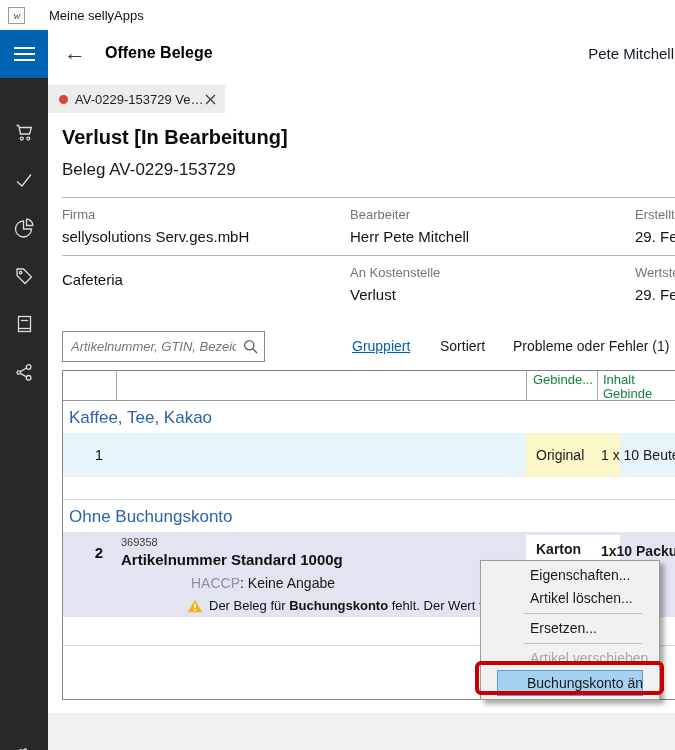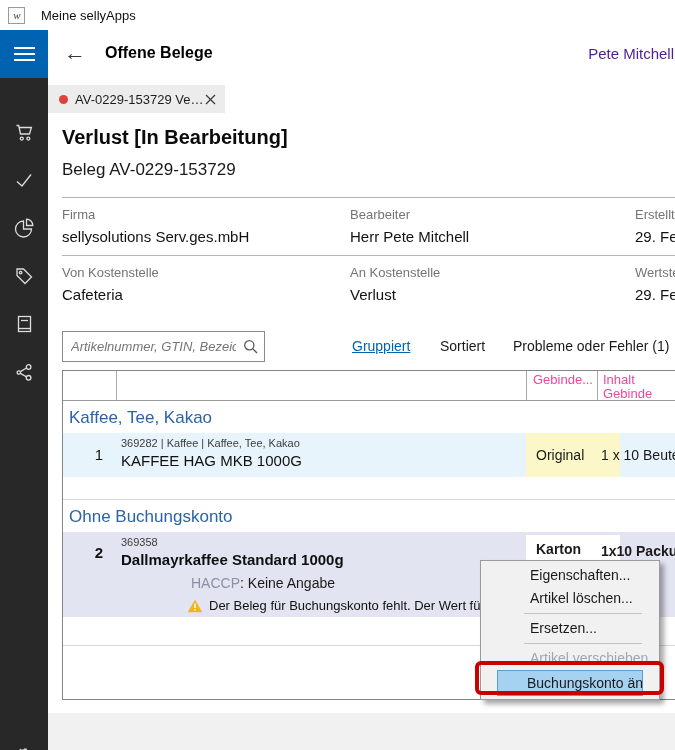--- a/index.html
+++ b/index.html
@@ -6,37 +6,37 @@
   html,body { width:675px; height:750px; overflow:hidden; background:#fff;
     font-family:"Liberation Sans", sans-serif; }
   #page { position:relative; width:675px; height:750px; background:#fff; }
 
   
   .titlebar { position:absolute; left:0; top:0; width:675px; height:30px; background:#fff;
     display:flex; align-items:center; padding-left:8px; }
   .win-icon { width:17px; height:17px; border:1px solid #9a9a9a; background:#fbfbfb;
     font:italic 11px "Liberation Serif", serif; color:#444; text-align:center; line-height:15px;
     letter-spacing:-1px; }
-  .win-title { font-size:13px; color:#111; margin-left:16px; }
+  .win-title { font-size:13px; color:#111; margin-left:24px; }
 
   
   .sidebar { position:absolute; left:0; top:30px; width:48px; height:720px; background:#282828; }
   .nav-toggle { position:absolute; left:0; top:0; width:48px; height:48px; background:#0063b1;
     border:none; display:flex; flex-direction:column; justify-content:center; align-items:center; gap:4px; cursor:pointer; }
   .nav-toggle span { display:block; width:21px; height:2px; background:#fff; }
   .side-btn { position:absolute; left:0; width:48px; height:48px; background:transparent; border:none;
     display:flex; align-items:center; justify-content:center; cursor:pointer; }
   .side-btn svg { stroke:#dcdcdc; fill:none; stroke-width:1.3; }
 
   
   .main { position:absolute; left:48px; top:30px; width:627px; height:720px; background:#fff; }
   .hdr { position:absolute; left:0; top:0; width:627px; height:48px; background:#fff; }
   .back { position:absolute; left:16px; top:9px; font-size:22px; color:#3b3b3b; background:none; border:none; cursor:pointer; line-height:28px;}
   .hdr-title { position:absolute; left:57px; top:14px; font-size:16px; font-weight:bold; color:#000; }
-  .hdr-user { position:absolute; right:1px; top:15px; font-size:15px; color:#4c1d95; cursor:pointer; white-space:nowrap; }
+  .hdr-user { position:absolute; right:1px; top:15px; font-size:15px; color:#0f172a; cursor:pointer; white-space:nowrap; }
 
   
   .tab { position:absolute; left:0; top:55px; width:177px; height:28px; background:#ececec;
     display:flex; align-items:center; cursor:pointer; }
   .tab-dot { width:9px; height:9px; border-radius:50%; background:#e0403a; margin-left:11px; }
   .tab-label { font-size:13px; color:#1d1d1d; margin-left:7px; white-space:nowrap; }
   .tab-close { margin-left:auto; margin-right:9px; display:flex; cursor:pointer; }
 
   .doc-title { position:absolute; left:14px; top:96px; font-size:20px; font-weight:bold; color:#0b0b0b; }
   .doc-sub   { position:absolute; left:14px; top:130px; font-size:17px; color:#1a1a1a; }
@@ -60,21 +60,21 @@
   .flink { position:absolute; top:308px; font-size:14px; color:#1a1a1a; cursor:pointer; white-space:nowrap; }
   .flink.grouped { left:304px; color:#0063b1; text-decoration:underline; }
   .flink.sorted { left:392px; }
   .flink.problems { left:465px; }
 
   
   .tbl { position:absolute; left:14px; top:340px; width:615px; height:330px;
     border:1px solid #848484; background:#fff; }
   .thead { position:relative; height:30px; border-bottom:1px solid #9a9a9a; background:#fff; }
   .vline { position:absolute; top:0; bottom:0; width:1px; background:#a8a8a8; }
-  .th { position:absolute; top:2px; font-size:13px; color:#ec4899; line-height:14px; }
+  .th { position:absolute; top:2px; font-size:13px; color:#15803d; line-height:14px; }
   .grp { height:32px; line-height:34px; padding-left:6px; font-size:17px; color:#2b64a8; cursor:pointer; background:#fff; white-space:nowrap;}
   .grp.second { border-top:1px solid #d9d9d9; height:33px; }
   .row { position:relative; cursor:pointer; }
   .row1 { height:44px; background:#e8f4fb; }
   .rowgap { height:22px; background:#fff; }
   .row2 { height:85px; background:#e3e4f1; }
   .cell-num { position:absolute; left:0; top:0; width:53px; text-align:right; padding-right:13px;
     font-size:15px; color:#111; }
   .row1 .cell-num { top:13px; }
   .row2 .cell-num { top:12px; font-weight:bold; }
@@ -86,21 +86,21 @@
   .row1 .cell-geb { top:0; height:44px; background:#fbf7c8; line-height:44px; }
   .row2 .cell-geb { top:3px; height:28px; background:#ffffff; line-height:28px; font-weight:bold; }
   .cell-inh { position:absolute; left:538px; font-size:14px; color:#1a1a1a; white-space:nowrap; }
   .row1 .cell-inh { top:0; height:44px; line-height:44px; }
   .row2 .cell-inh { top:11px; font-weight:bold; }
   .haccp-line { margin-left:70px; margin-top:7px; font-size:14px; color:#1a1a1a; white-space:nowrap; }
   .haccp-label { color:#8f8fa3; }
   .warn-line { margin-left:66px; margin-top:7px; font-size:13px; color:#111;
     display:flex; align-items:center; white-space:nowrap; }
   .warn-line svg { margin-right:6px; flex:none; }
-  .warn-line b { font-weight:normal; }
+  .warn-line b { font-weight:bold; }
   .emptyrow { height:29px; border-bottom:1px solid #d9d9d9; background:#fff; }
 
   .bottom-strip { position:absolute; left:0; top:683px; width:627px; height:37px; background:#f1f1f1; }
 
   
   .menu { position:absolute; left:480px; top:560px; width:180px; background:#f1f1f1;
     border:1px solid #9b9b9b; box-shadow:4px 4px 5px rgba(0,0,0,0.35); padding:3px 13px; z-index:20; }
   .mi { height:23px; line-height:23px; padding-left:36px; font-size:14px; color:#1a1a1a; cursor:pointer; white-space:nowrap; }
   .mi.disabled { color:#a6a6a6; }
   .msep { border-top:1px solid #c3c3c3; margin:3px 4px 3px 30px; }
@@ -208,21 +208,20 @@
           <div class="flabel">Firma</div>
           <div class="fvalue">sellysolutions Serv.ges.mbH</div>
         </div>
         <div class="fcell c3">
           <div class="flabel">Erstellt</div>
           <div class="fvalue">29. Feb</div>
         </div>
       </div>
       <div class="frow">
         <div class="fcell c1">
-          <div class="flabel">Von Kostenstelle</div>
           <div class="fvalue">Cafeteria</div>
         </div>
         <div class="fcell c2">
           <div class="flabel">An Kostenstelle</div>
           <div class="fvalue">Verlust</div>
         </div>
         <div class="fcell c3">
           <div class="flabel">Wertstellung</div>
           <div class="fvalue">29. Feb</div>
         </div>
@@ -251,37 +250,33 @@
         <div class="th" style="left:540px">
           <div>Inhalt</div>
           <div>Gebinde</div>
         </div>
       </div>
 
       <div class="grp">Kaffee, Tee, Kakao</div>
 
       <div class="row row1">
         <div class="cell-num">1</div>
-        <div class="cell-main">
-          <div class="meta">369282 | Kaffee | Kaffee, Tee, Kakao</div>
-          <div class="arttitle">KAFFEE HAG MKB 1000G</div>
-        </div>
         <div class="cell-geb">Original</div>
         <div class="cell-inh">1 x 10 Beutel</div>
       </div>
 
       <div class="rowgap"></div>
 
       <div class="grp second">Ohne Buchungskonto</div>
 
       <div class="row row2">
         <div class="cell-num">2</div>
         <div class="cell-main">
           <div class="meta">369358</div>
-          <div class="arttitle">Dallmayrkaffee Standard 1000g</div>
+          <div class="arttitle">Artikelnummer Standard 1000g</div>
           <div class="haccp-line">
             <span class="haccp-label">HACCP</span><span>: Keine Angabe</span>
           </div>
           <div class="warn-line">
             <svg width="16" height="14" viewBox="0 0 16 14">
               <path d="M8 0.8 L15.3 13.2 H0.7 Z" fill="#f2b31c"></path>
               <rect x="7.25" y="4.6" width="1.5" height="4.4" fill="#fff"></rect>
               <rect x="7.25" y="10.1" width="1.5" height="1.7" fill="#fff"></rect>
             </svg>
             <span><span>Der Beleg für </span><b>Buchungskonto</b><span> fehlt. Der Wert für </span><b>Preis/Geb.</b><span> mu</span></span>

